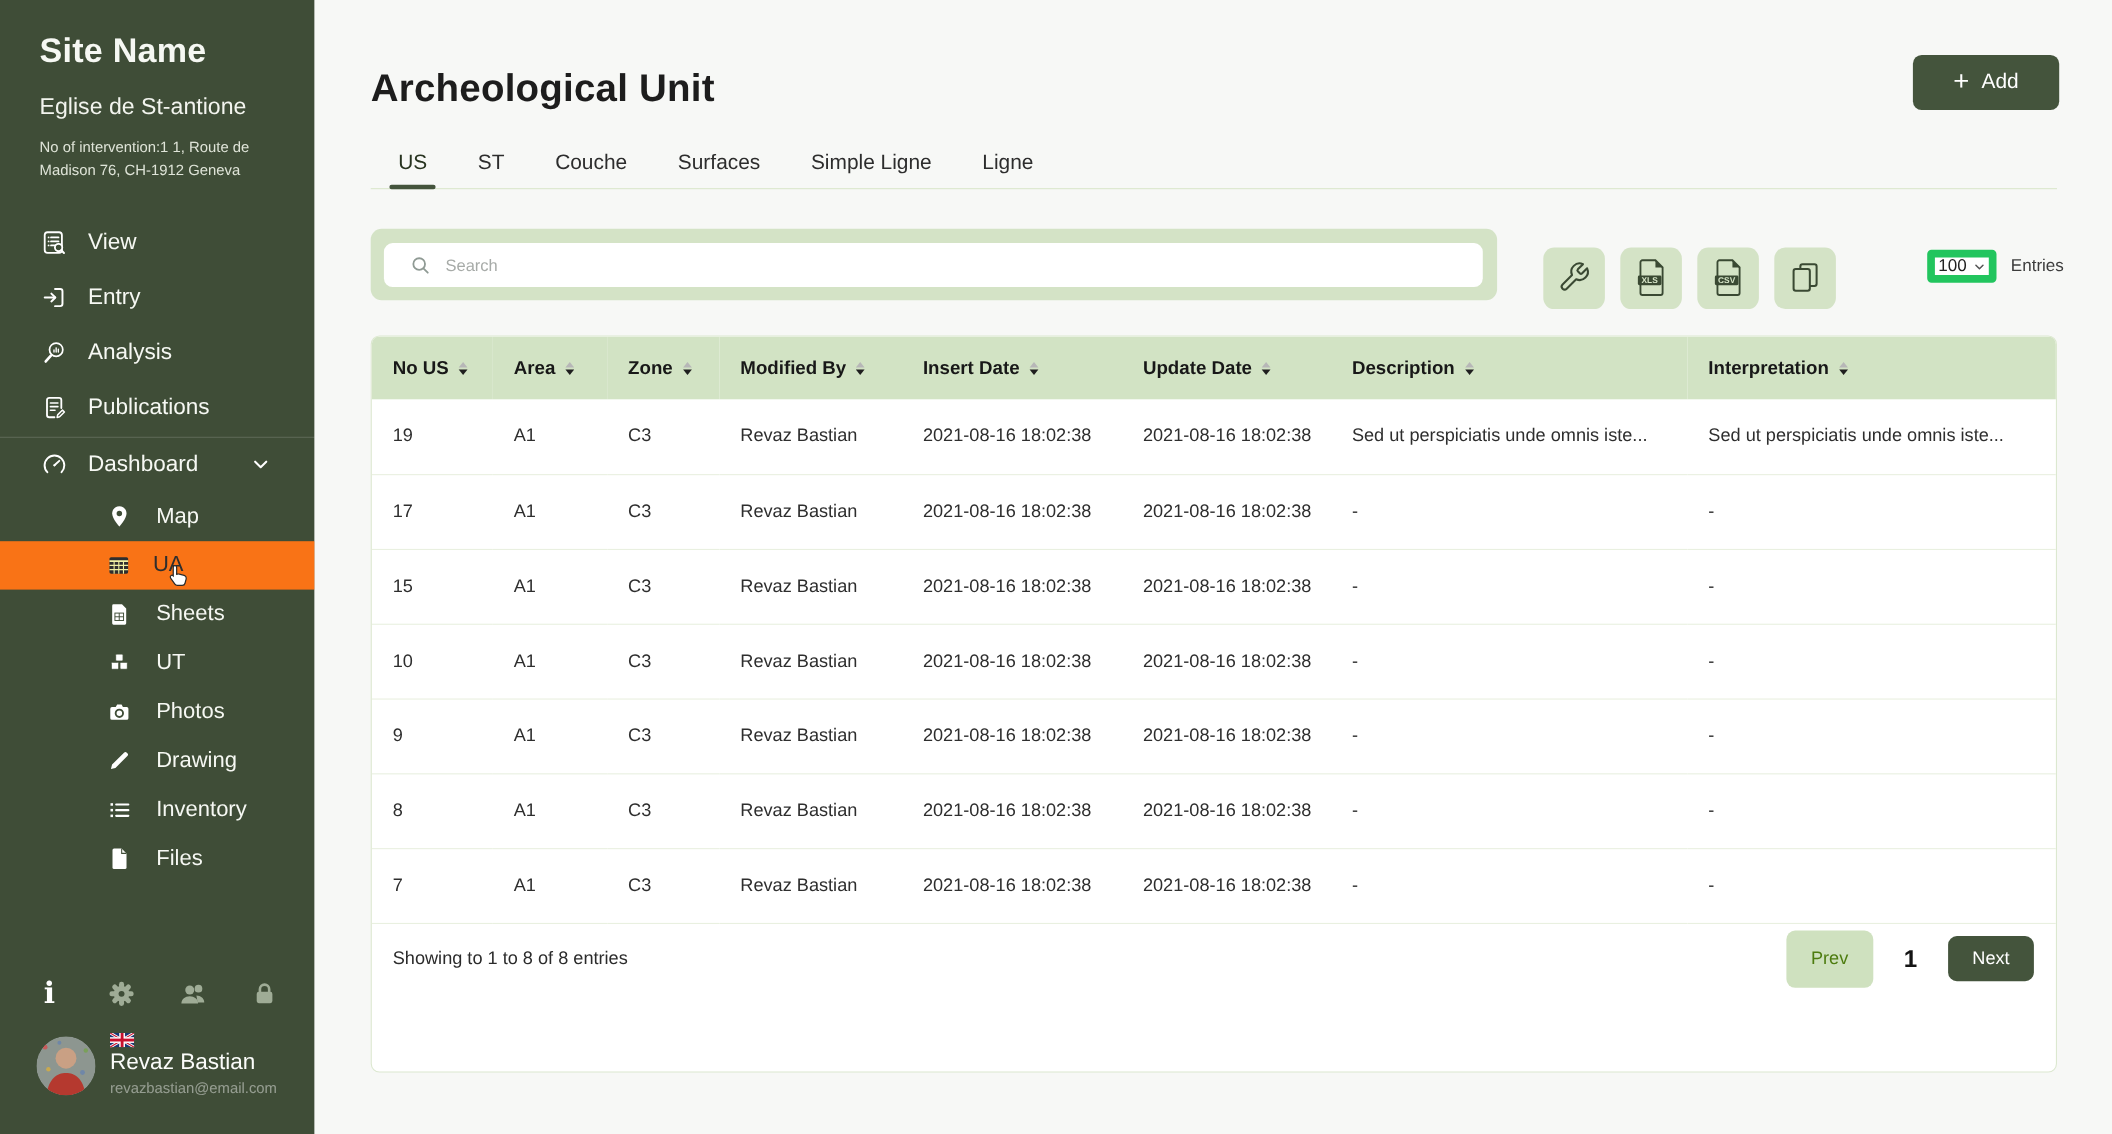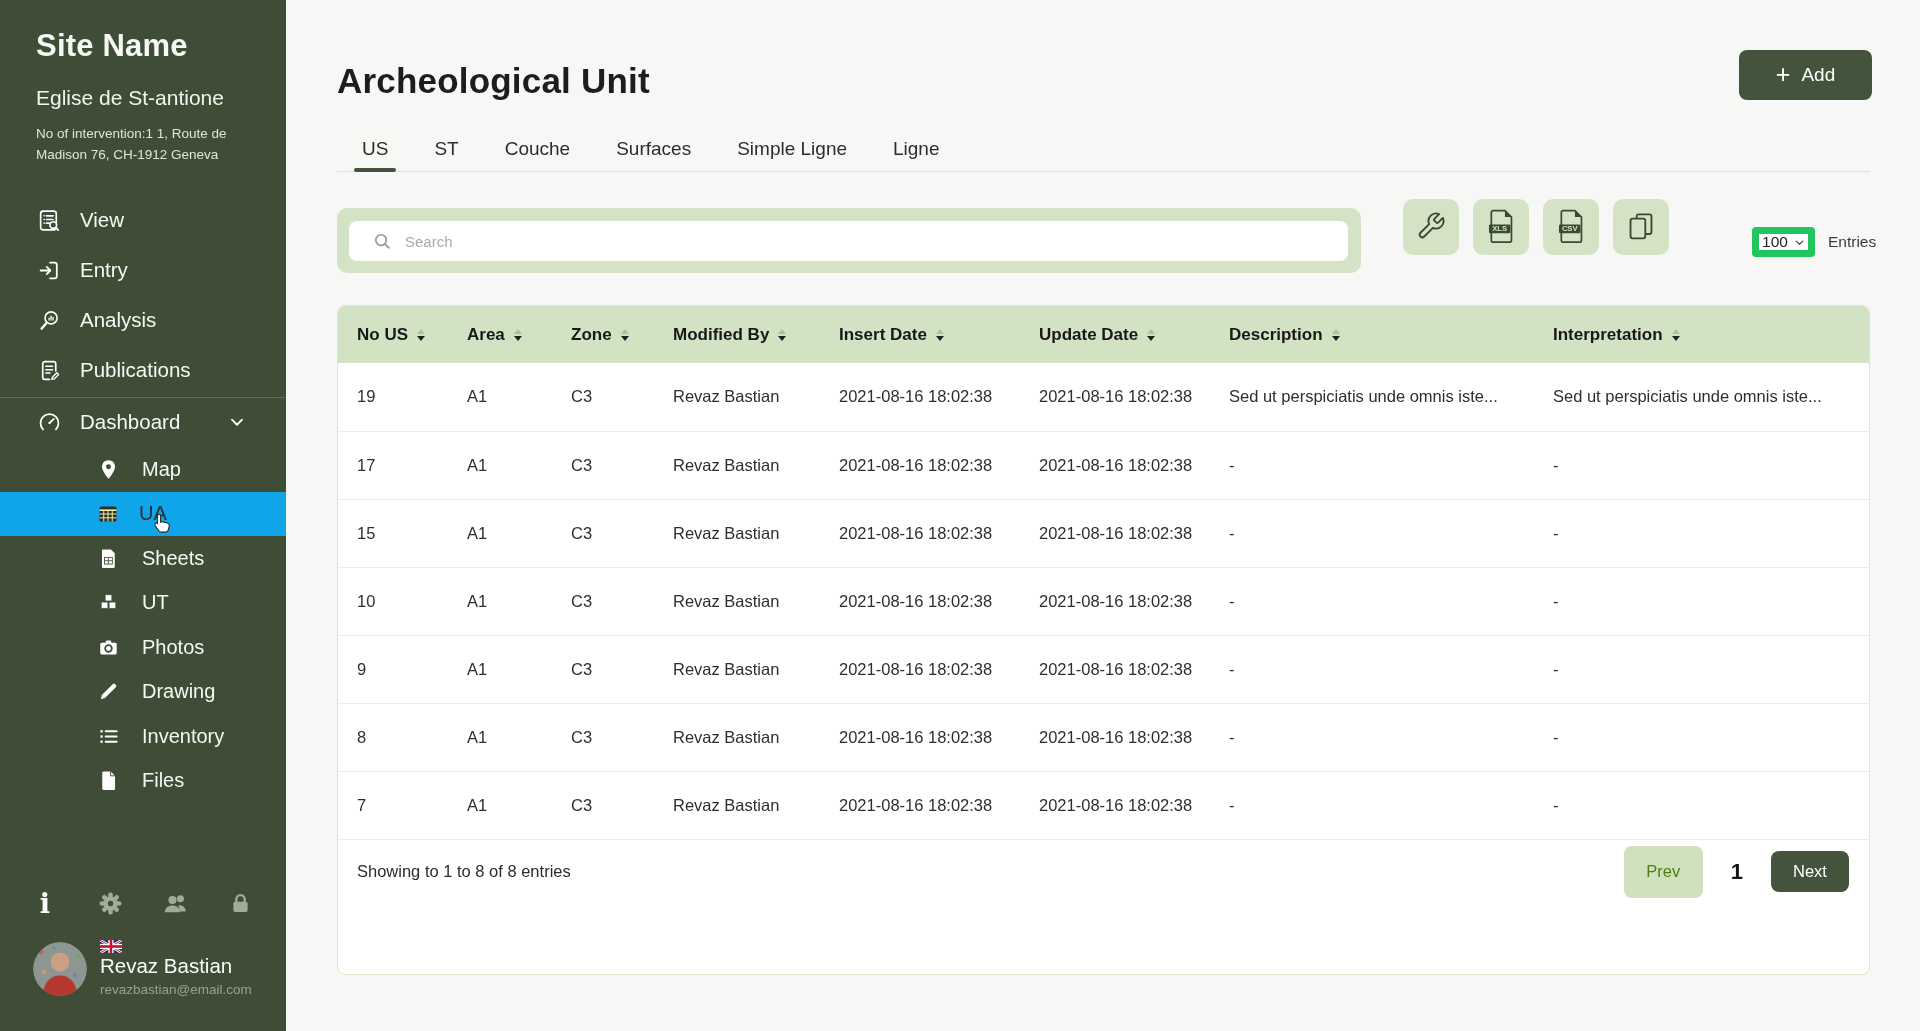--- a/index.html
+++ b/index.html
@@ -23,21 +23,21 @@
   .nav { position:absolute; left:0; top:195px; width:100%; }
   .nav-item { display:flex; align-items:center; height:50px; padding-left:36px; gap:18px; font-size:20.5px; cursor:pointer; }
   .nav-item .ico { width:26px; height:26px; display:flex; align-items:center; justify-content:center; flex:0 0 26px; }
   .nav-divider { border-top:1px solid rgba(255,255,255,.17); margin:2px 0 0 0; }
   .nav-item.dashboard { height:48px; }
   .nav-item.dashboard .chev { margin-left:auto; margin-right:38px; display:flex; }
 
   .subnav { position:absolute; left:0; top:447px; width:100%; }
   .subnav-item { display:flex; align-items:center; height:44.5px; padding-left:96px; gap:22px; font-size:20px; cursor:pointer;text-align:center; }
   .subnav-item .ico { width:24px; height:24px; display:flex; align-items:center; justify-content:center; flex:0 0 24px; }
-  .subnav-item.active { background:#0ea5e9; color:#2e2e2e;gap:19px; }
+  .subnav-item.active { background:#f97316; color:#2e2e2e;gap:19px; }
 
   .cursor-hand { position:absolute; left:152px; top:512px; width:21px; height:23px; z-index:5; }
 
   .side-icons { position:absolute; left:0; top:888px; width:286px; padding:0 31px; display:flex; justify-content:space-between; align-items:center; height:30px; }
   .side-icons .ico { width:28px; height:28px; display:flex; align-items:center; justify-content:center; cursor:pointer; }
   .info-glyph { font-family:"DejaVu Serif","Liberation Serif",serif; font-weight:bold; font-size:27px; color:#ffffff; line-height:1; }
 
   .user-block { position:absolute; left:0; top:936px; width:286px; height:70px; }
   .avatar { position:absolute; left:33px; top:6px; width:54px; height:54px; border-radius:50%; overflow:hidden; }
   .flag { position:absolute; left:100px; top:3px; width:22px; height:13px; }
@@ -66,21 +66,21 @@
   .search-wrap { position:absolute; left:51px; top:208px; width:1024px; height:65px; background:#d4e3c6; border-radius:10px; }
   .search-input {
     position:absolute; left:12px; top:13px; width:999px; height:40px;
     border:none; outline:none; border-radius:8px; background:#fff;
     padding-left:56px; font-size:15px; font-family:inherit; color:#333;
   }
   .search-input::placeholder { color:#a7aba8; }
   .search-ico { position:absolute; left:34px; top:22px; width:22px; height:22px; pointer-events:none; }
 
   .tool-btn {
-    position:absolute; top:199px; width:56px; height:56px; border:none;
+    position:absolute; top:225px; width:56px; height:56px; border:none;
     background:#d4e3c6; border-radius:10px; cursor:pointer;
     display:flex; align-items:center; justify-content:center; padding:0;
   }
   .tool-btn.b1{ left:1117px; } .tool-btn.b2{ left:1187px; } .tool-btn.b3{ left:1257px; } .tool-btn.b4{ left:1327px; }
 
   .show-label   { position:absolute; left:1495px; top:227px; height:30px; line-height:30px; font-size:13px; color:#14532d; }
   .page-size    { position:absolute; left:1466px; top:227px; width:63px; height:30px; background:#fff; border:7px solid #22c55e; border-radius:4px;
                   display:flex; align-items:center; justify-content:center; gap:6px; font-size:15.5px; color:#222; cursor:pointer; }
   .entries-label{ position:absolute; left:1542px; top:227px; height:30px; line-height:30px; font-size:15.5px; color:#3c3c3c; }
 

